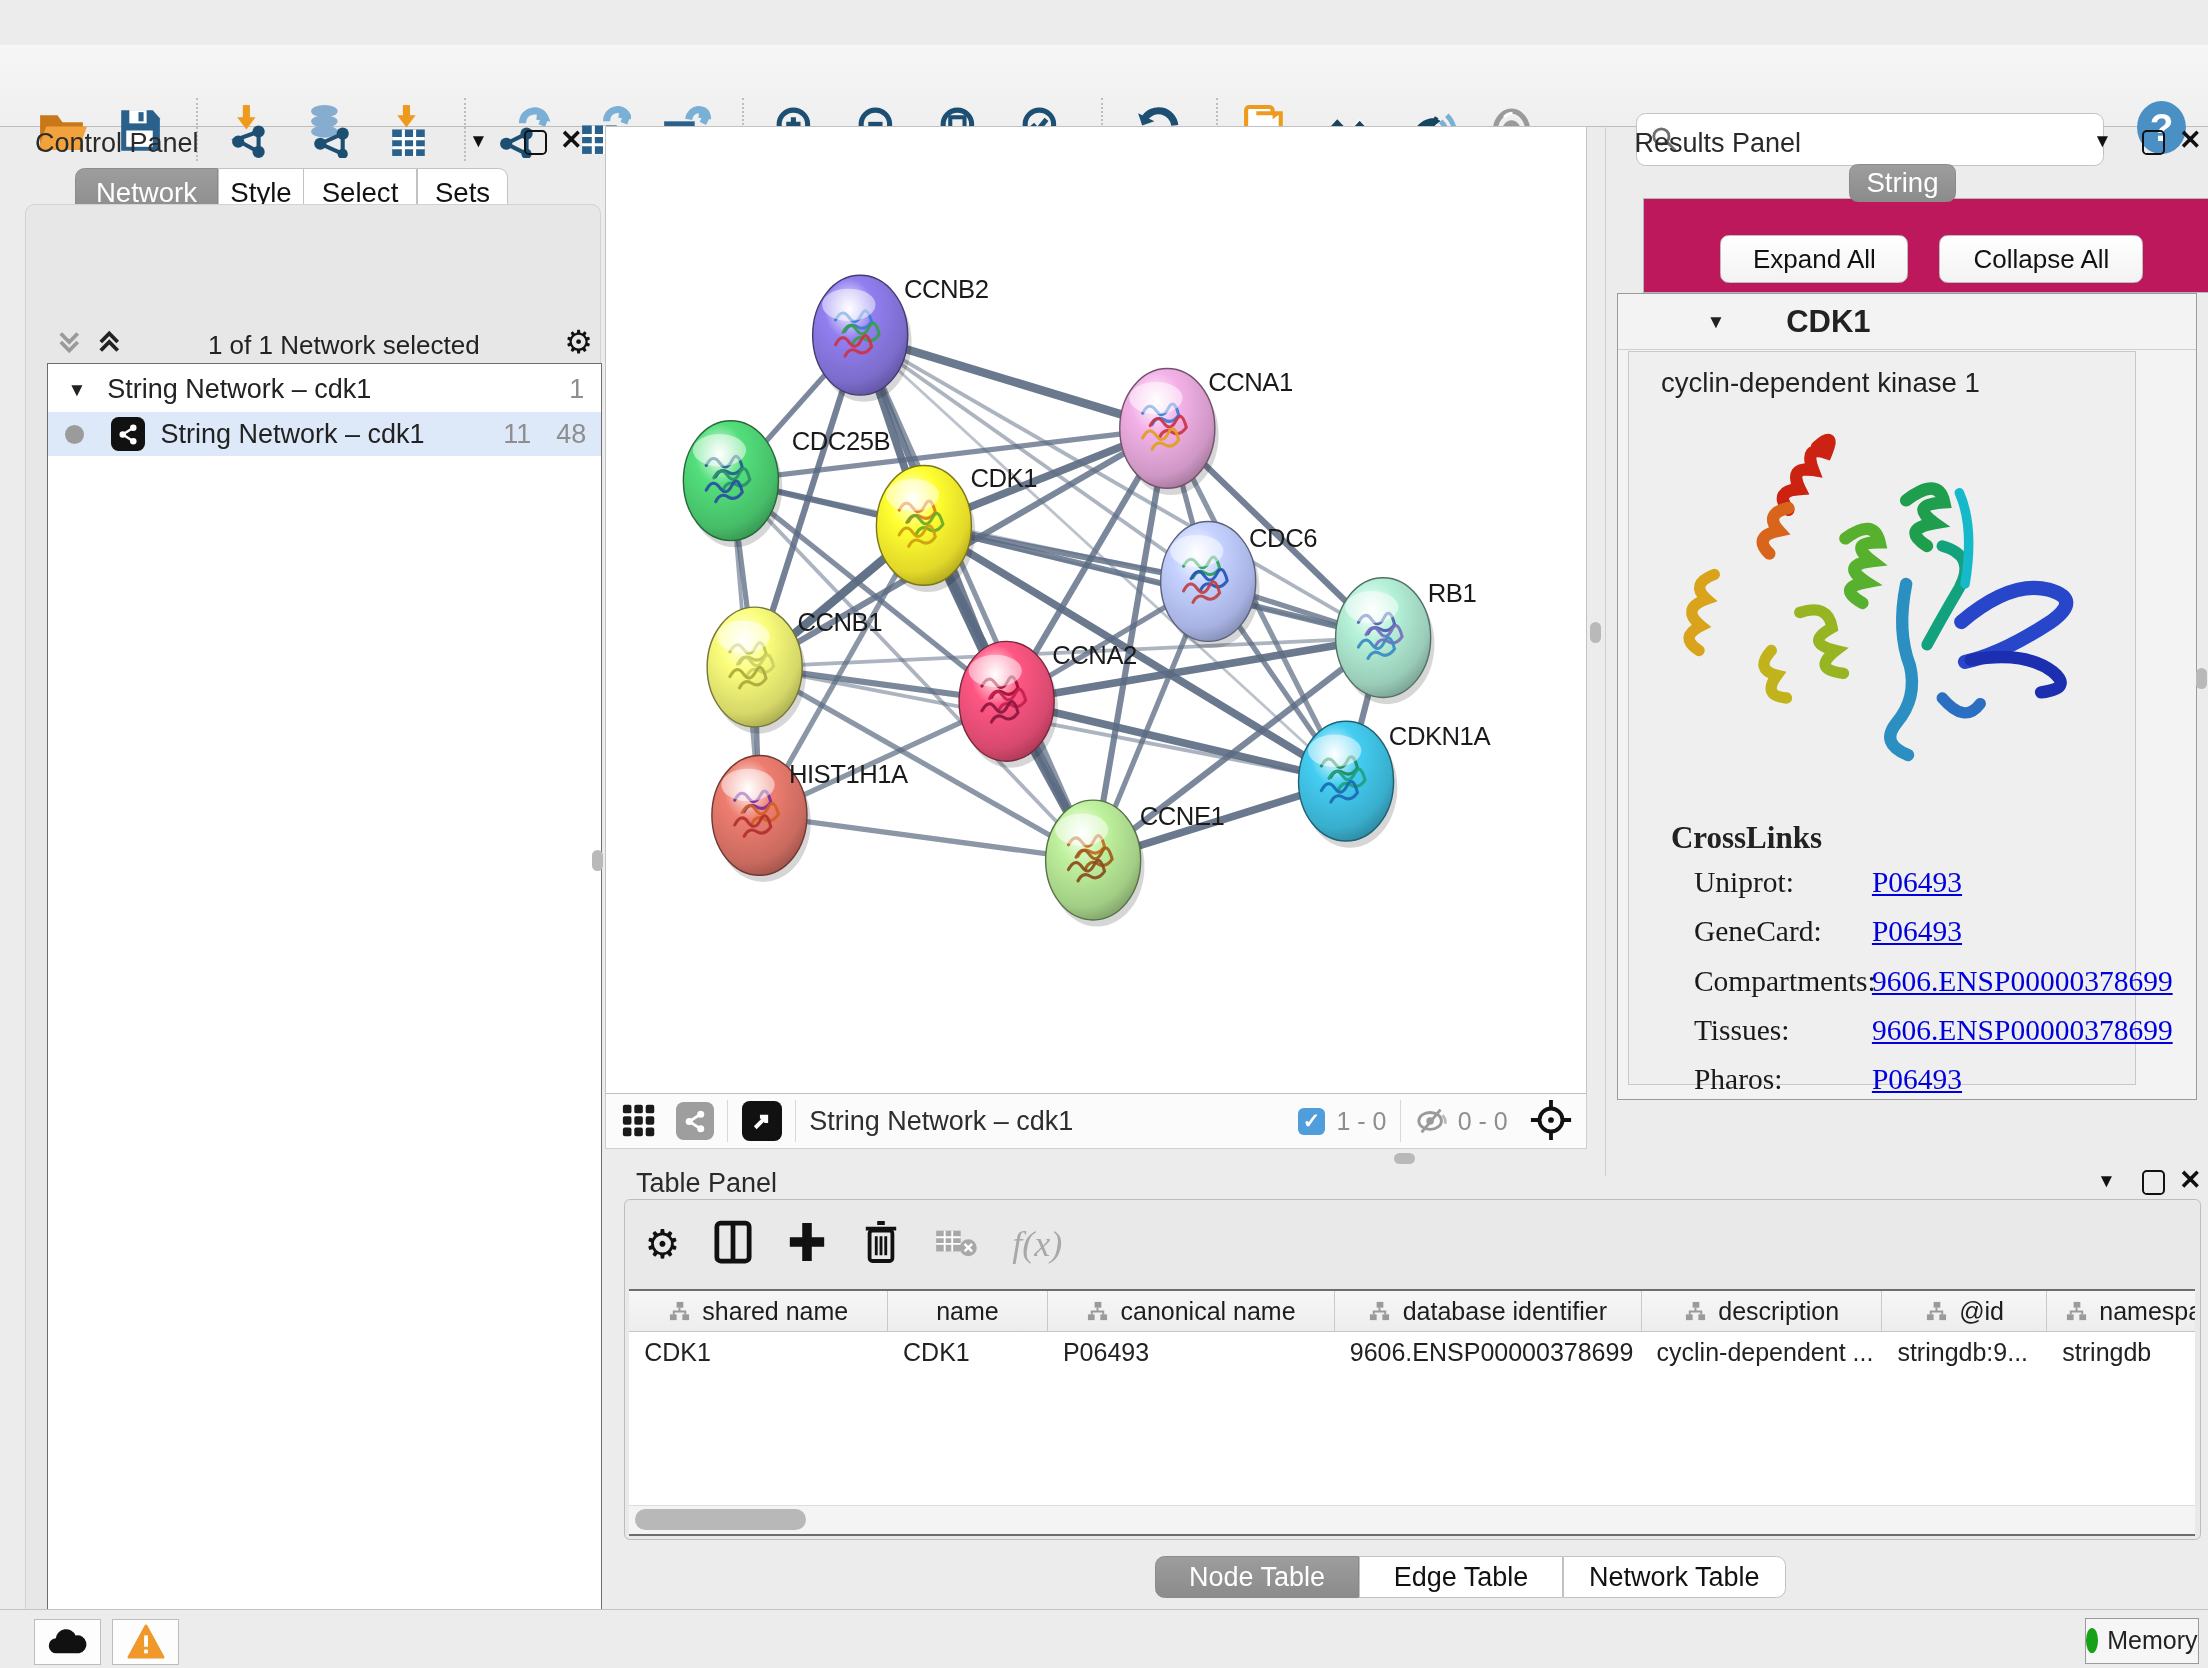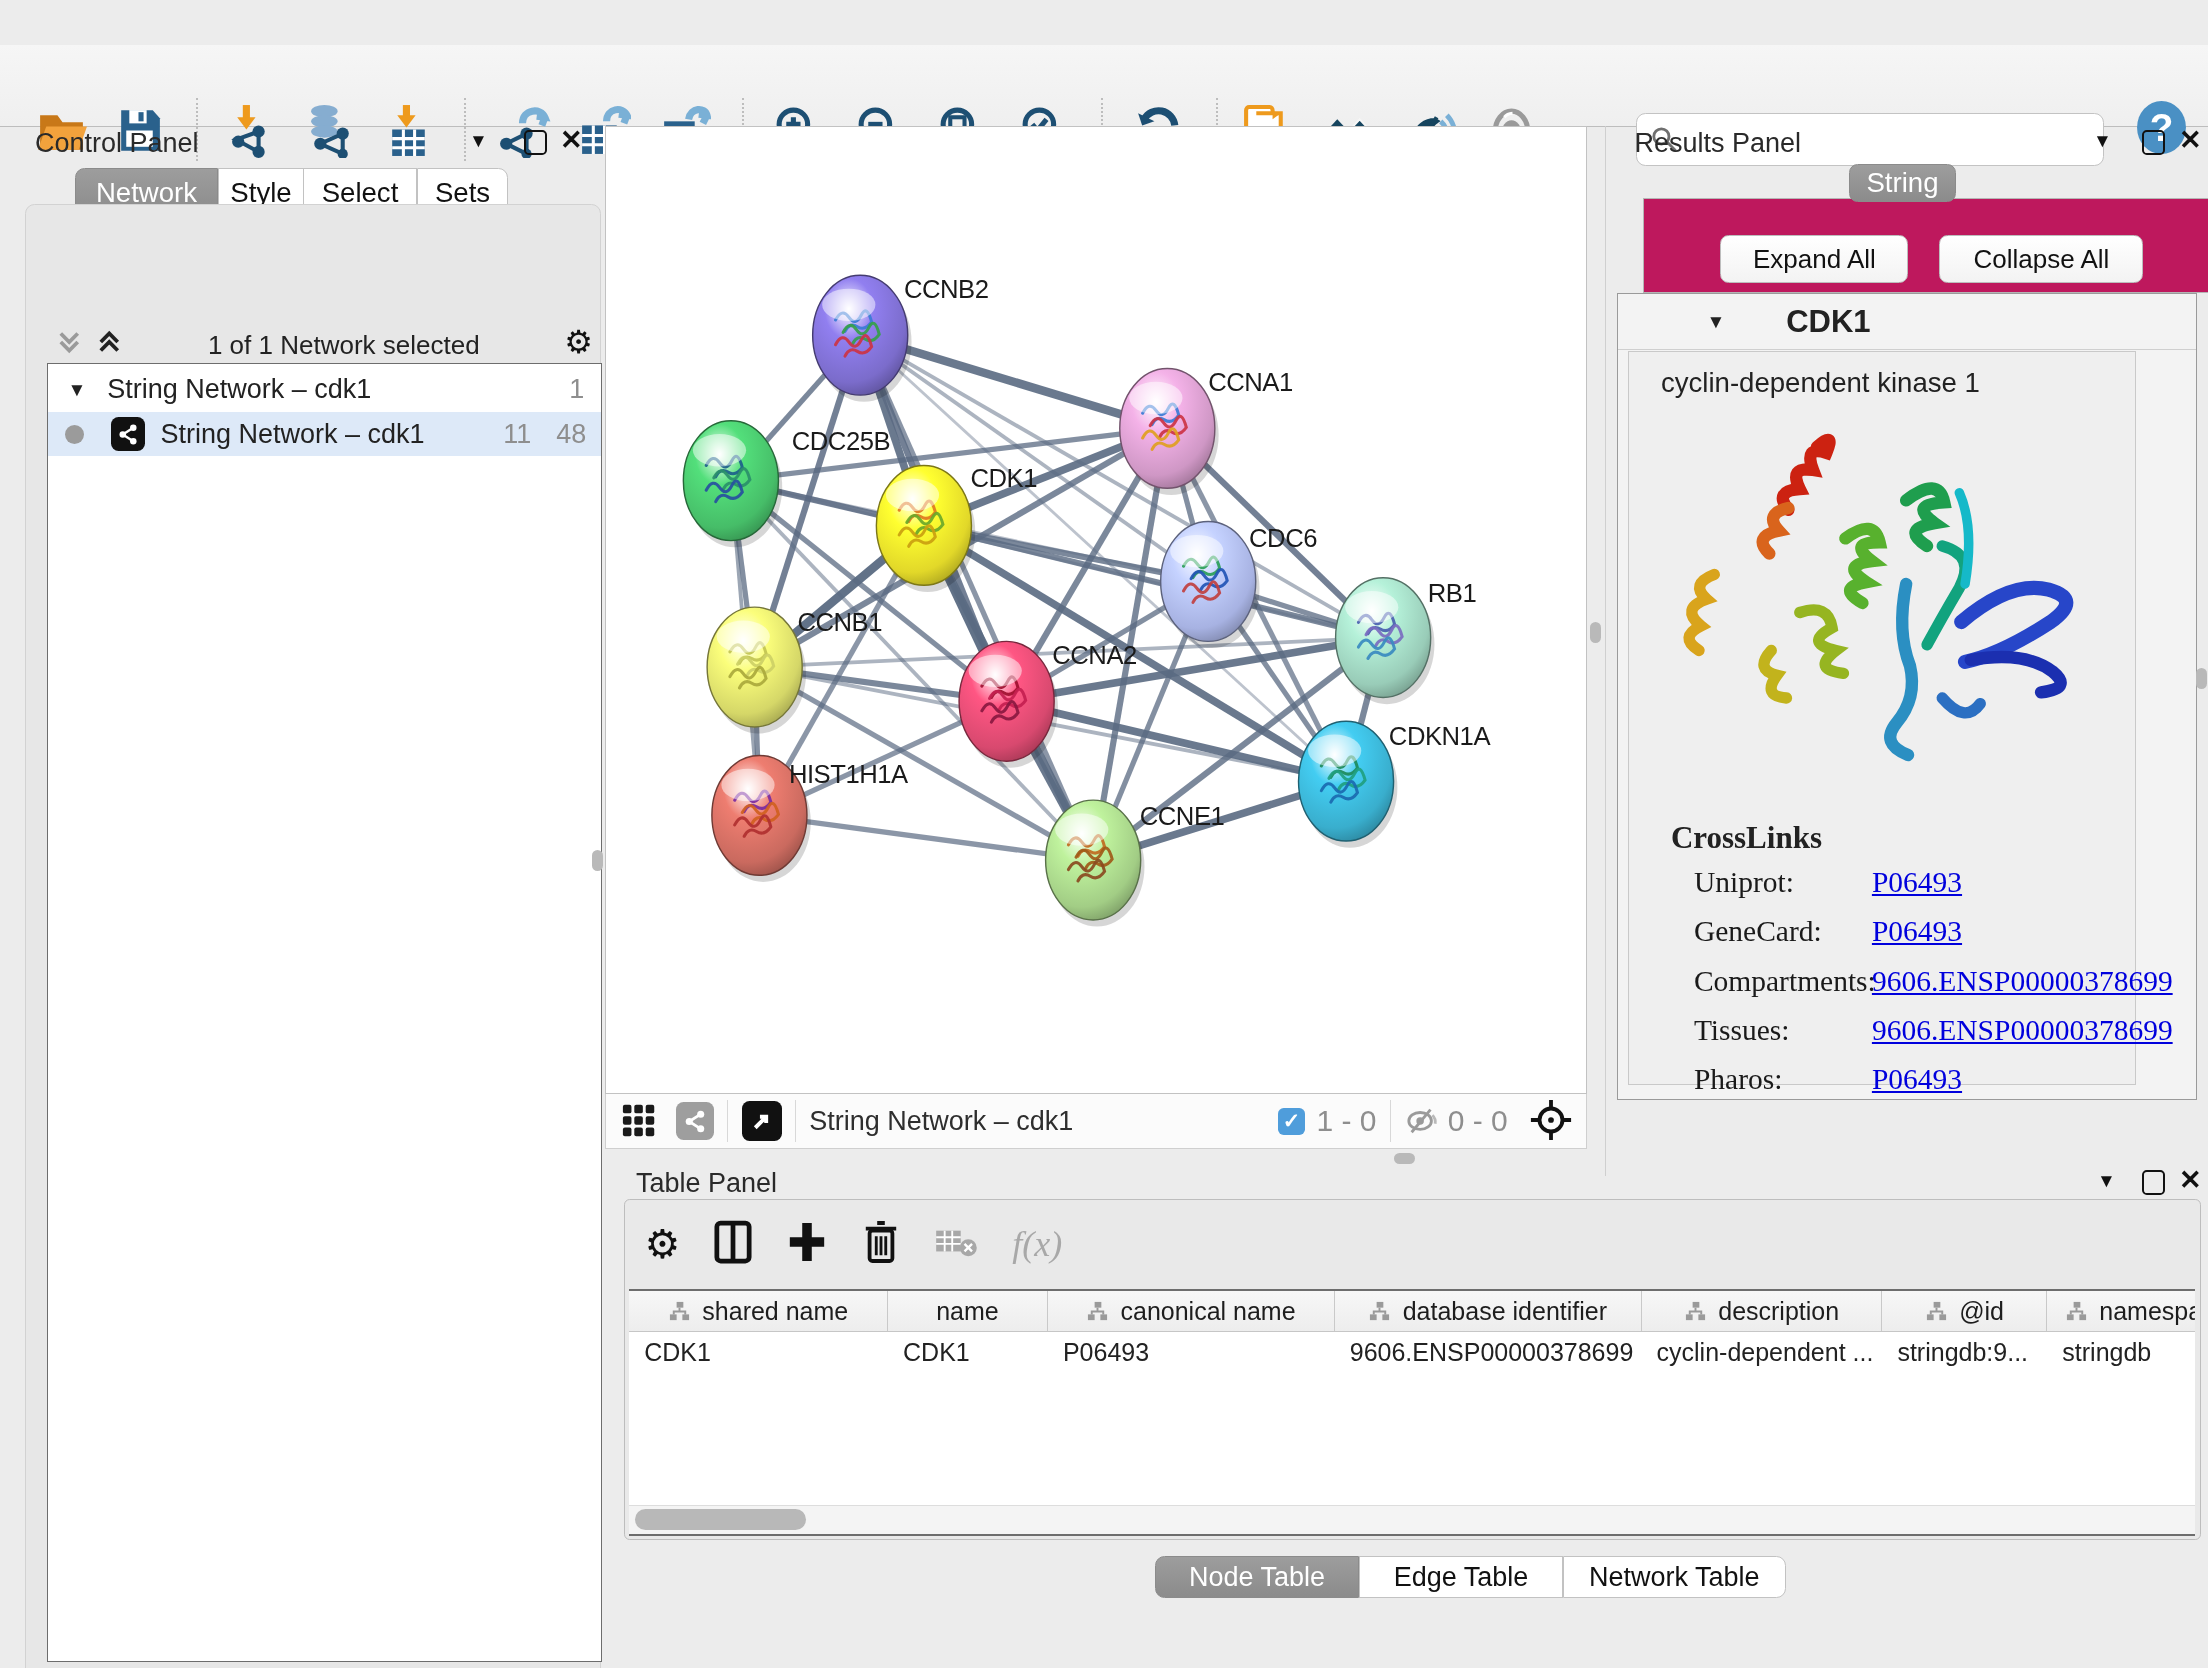--- a/index.html
+++ b/index.html
@@ -85,21 +85,21 @@
   
   .statusbar{position:absolute;left:0;top:1609px;width:2208px;height:59px;background:#ececec;
     border-top:1px solid #c4c4c4;}
   .sb-btn{position:absolute;top:8.6px;width:65px;height:44px;background:#fdfdfd;border:1px solid #bdbdbd;
     display:flex;align-items:center;justify-content:center;}
   .mem-btn{position:absolute;right:9.5px;top:7.6px;width:112px;height:44px;background:#f6f6f6;
     border:1px solid #9a9a9a;display:flex;align-items:center;justify-content:center;gap:9.5px;font-size:25px;}
   .mem-dot{width:21px;height:25px;border-radius:50%;background:#18a018;}
   .checkbox{width:27px;height:27px;border-radius:5.7px;background:#4f9ddb;color:#fff;font-size:21px;
     display:inline-flex;align-items:center;justify-content:center;font-weight:bold;}
-  .count-txt{color:#8e8e8e;font-size:30px;}
+  .count-txt{color:#8e8e8e;font-size:25px;}
 </style>
 </head>
 <body>
 
 <div class="app">
 
 
   <div class="toolbar">
     <span class="tb-ic" style="left:34px">
       <svg viewBox="0 0 54 54">
@@ -791,14 +791,32 @@
         </div>
       <div class="tp-tab">
           <span>Edge Table</span>
         </div>
       <div class="tp-tab">
           <span>Network Table</span>
         </div>
     </div>
   </div>
 
+  <div class="statusbar">
+    <div class="sb-btn" style="left:34px">
+      <svg width="42" height="30" viewBox="0 0 44 32">
+        <path d="M10 28 a8 8 0 0 1 -1 -16 a11 11 0 0 1 21 -3 a8 8 0 0 1 4 19 z" fill="#111"></path>
+        </svg>
+      </div>
+    <div class="sb-btn" style="left:112px">
+      <svg width="38" height="36" viewBox="0 0 40 38">
+        <path d="M20 2 L38 35 H2 z" fill="#f0982a" stroke="#f0982a" stroke-width="3" stroke-linejoin="round"></path>
+        <rect x="18" y="12" width="4" height="12" fill="#fff"></rect>
+          <rect x="18" y="27" width="4" height="4" fill="#fff"></rect>
+        </svg>
+      </div>
+    <div class="mem-btn">
+      <span class="mem-dot"></span>
+      <span>Memory</span>
+    </div>
+  </div>
 </div>
 
 
 </body></html>

